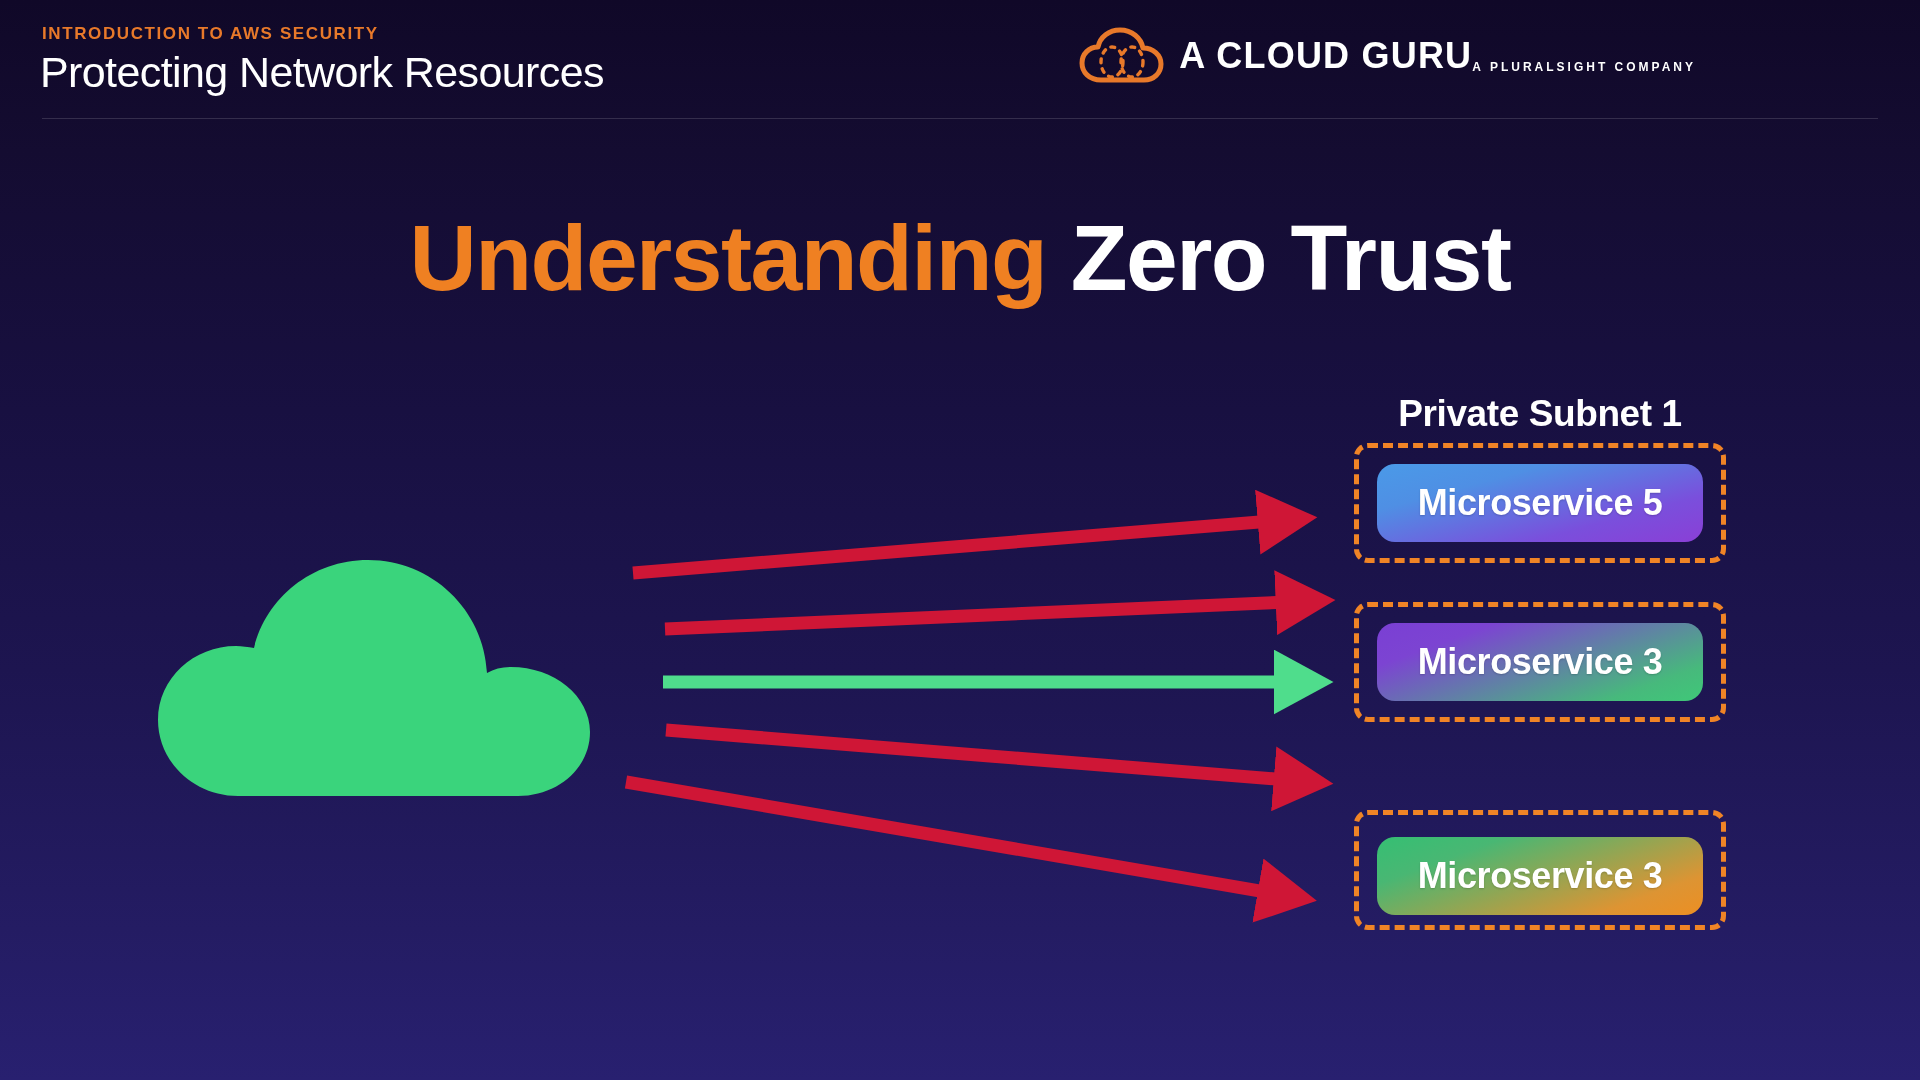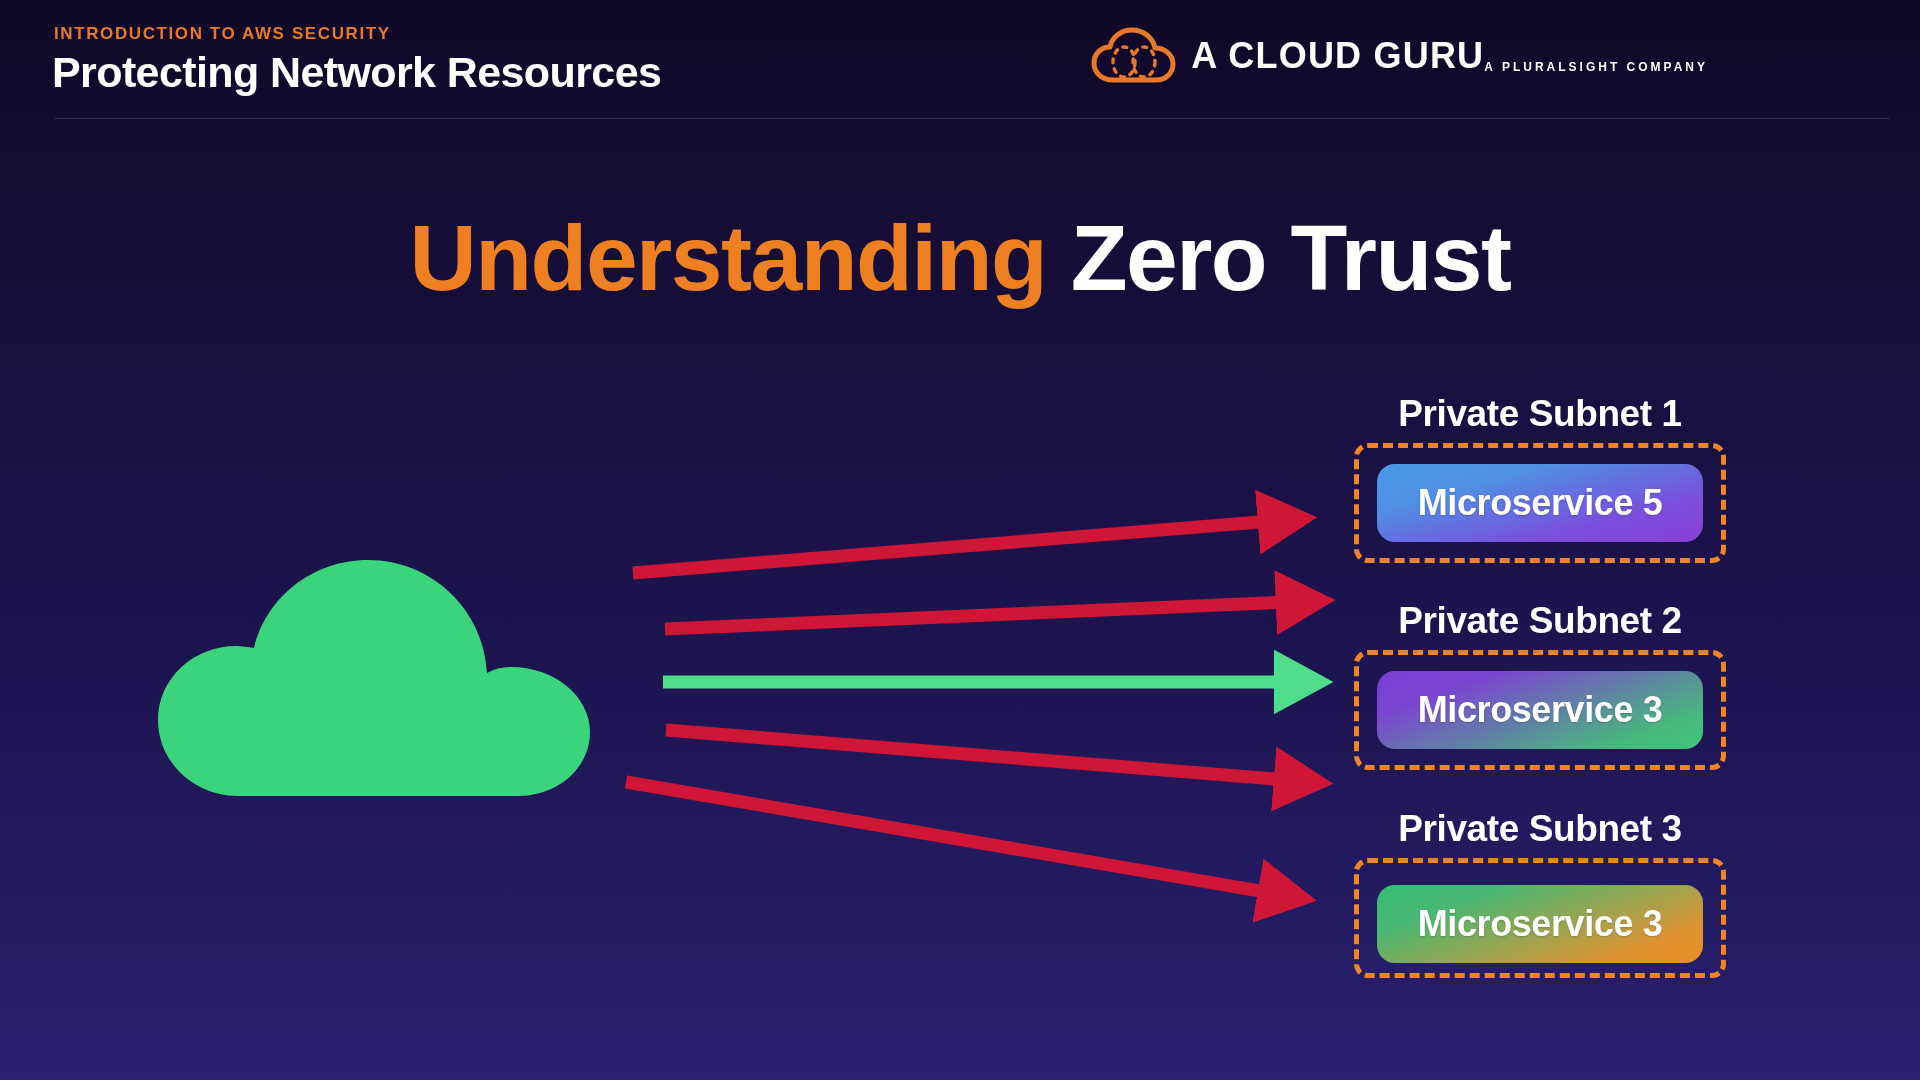--- a/index.html
+++ b/index.html
@@ -13,31 +13,31 @@
         #181041 38%,
         #1d1550 62%,
         #241c63 86%,
         #282070 100%);
     color:#ffffff;
     position:relative;
   }
 
   
   #header {
-    position:absolute; left:12px; top:0; width:1744px; height:120px;text-align:center;
+    position:absolute; left:0; top:0; width:1744px; height:120px;text-align:center;
   }
   #header-kicker {
     position:absolute; left:42px; top:24px;
     font-size:17px; font-weight:bold; letter-spacing:1.6px;
     color:#e8792a;
     white-space:nowrap;
   }
   #header-title {
     position:absolute; left:40px; top:48px;
-    font-size:43px; font-weight:bold; letter-spacing:-0.6px;
+    font-size:43px; font-weight:normal; letter-spacing:-0.6px;
     color:#ffffff; white-space:nowrap;
   }
   #header-rule {
     position:absolute; left:42px; top:118px; width:1836px; height:1px;
     background:rgba(255,255,255,0.14);
   }
 
   
   #logo { position:absolute; right:48px; top:20px; height:72px; display:flex; align-items:center; }
   #logo-mark { width:86px; height:60px; margin-right:14px; flex:none; }
@@ -163,30 +163,28 @@
   <div class="subnet-group" id="subnet-group-1">
     <div class="subnet-label">Private Subnet 1</div>
     <div class="subnet-box">
       <div class="microservice-pill" id="pill-1">
         <span class="microservice-label">Microservice 5</span>
       </div>
     </div>
   </div>
 
   <div class="subnet-group" id="subnet-group-2">
-    <div class="subnet-label">Private Subnet 2</div>
     <div class="subnet-box">
       <div class="microservice-pill" id="pill-2">
         <span class="microservice-label">Microservice 3</span>
       </div>
     </div>
   </div>
 
   <div class="subnet-group" id="subnet-group-3">
-    <div class="subnet-label">Private Subnet 3</div>
     <div class="subnet-box">
       <div class="microservice-pill" id="pill-3">
         <span class="microservice-label">Microservice 3</span>
       </div>
     </div>
   </div>
 
 </div>
 
 </body></html>

